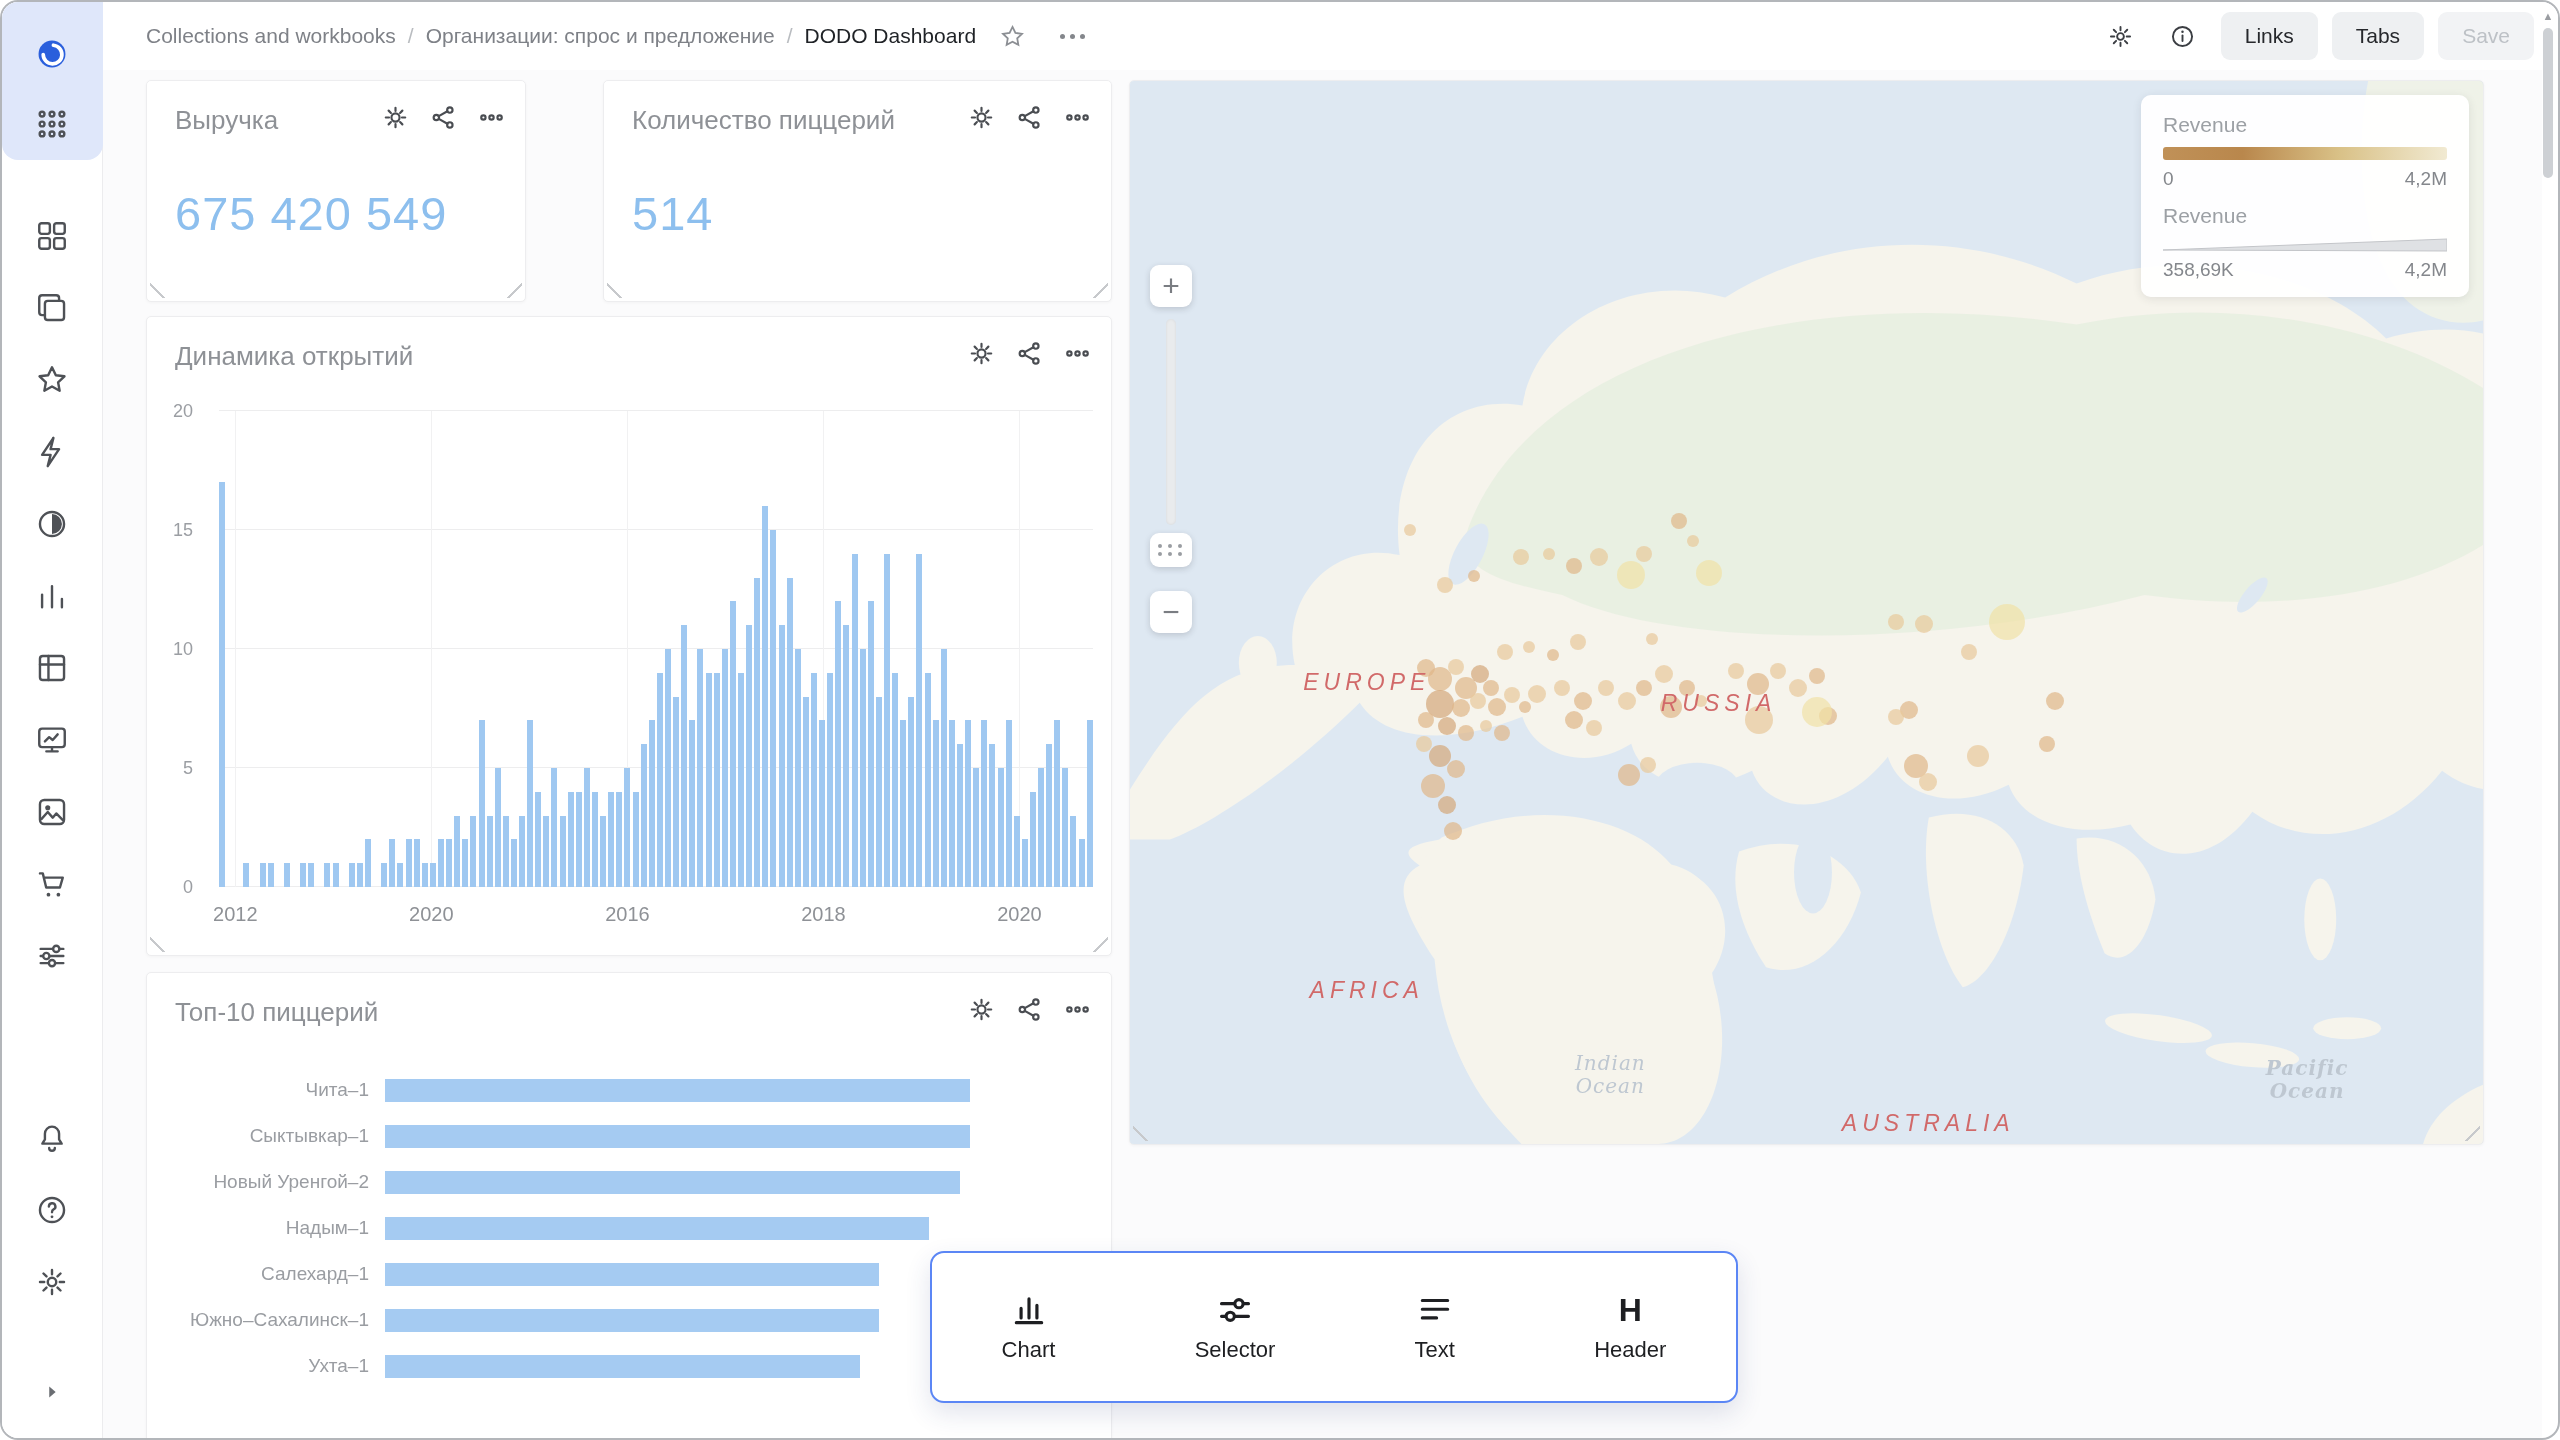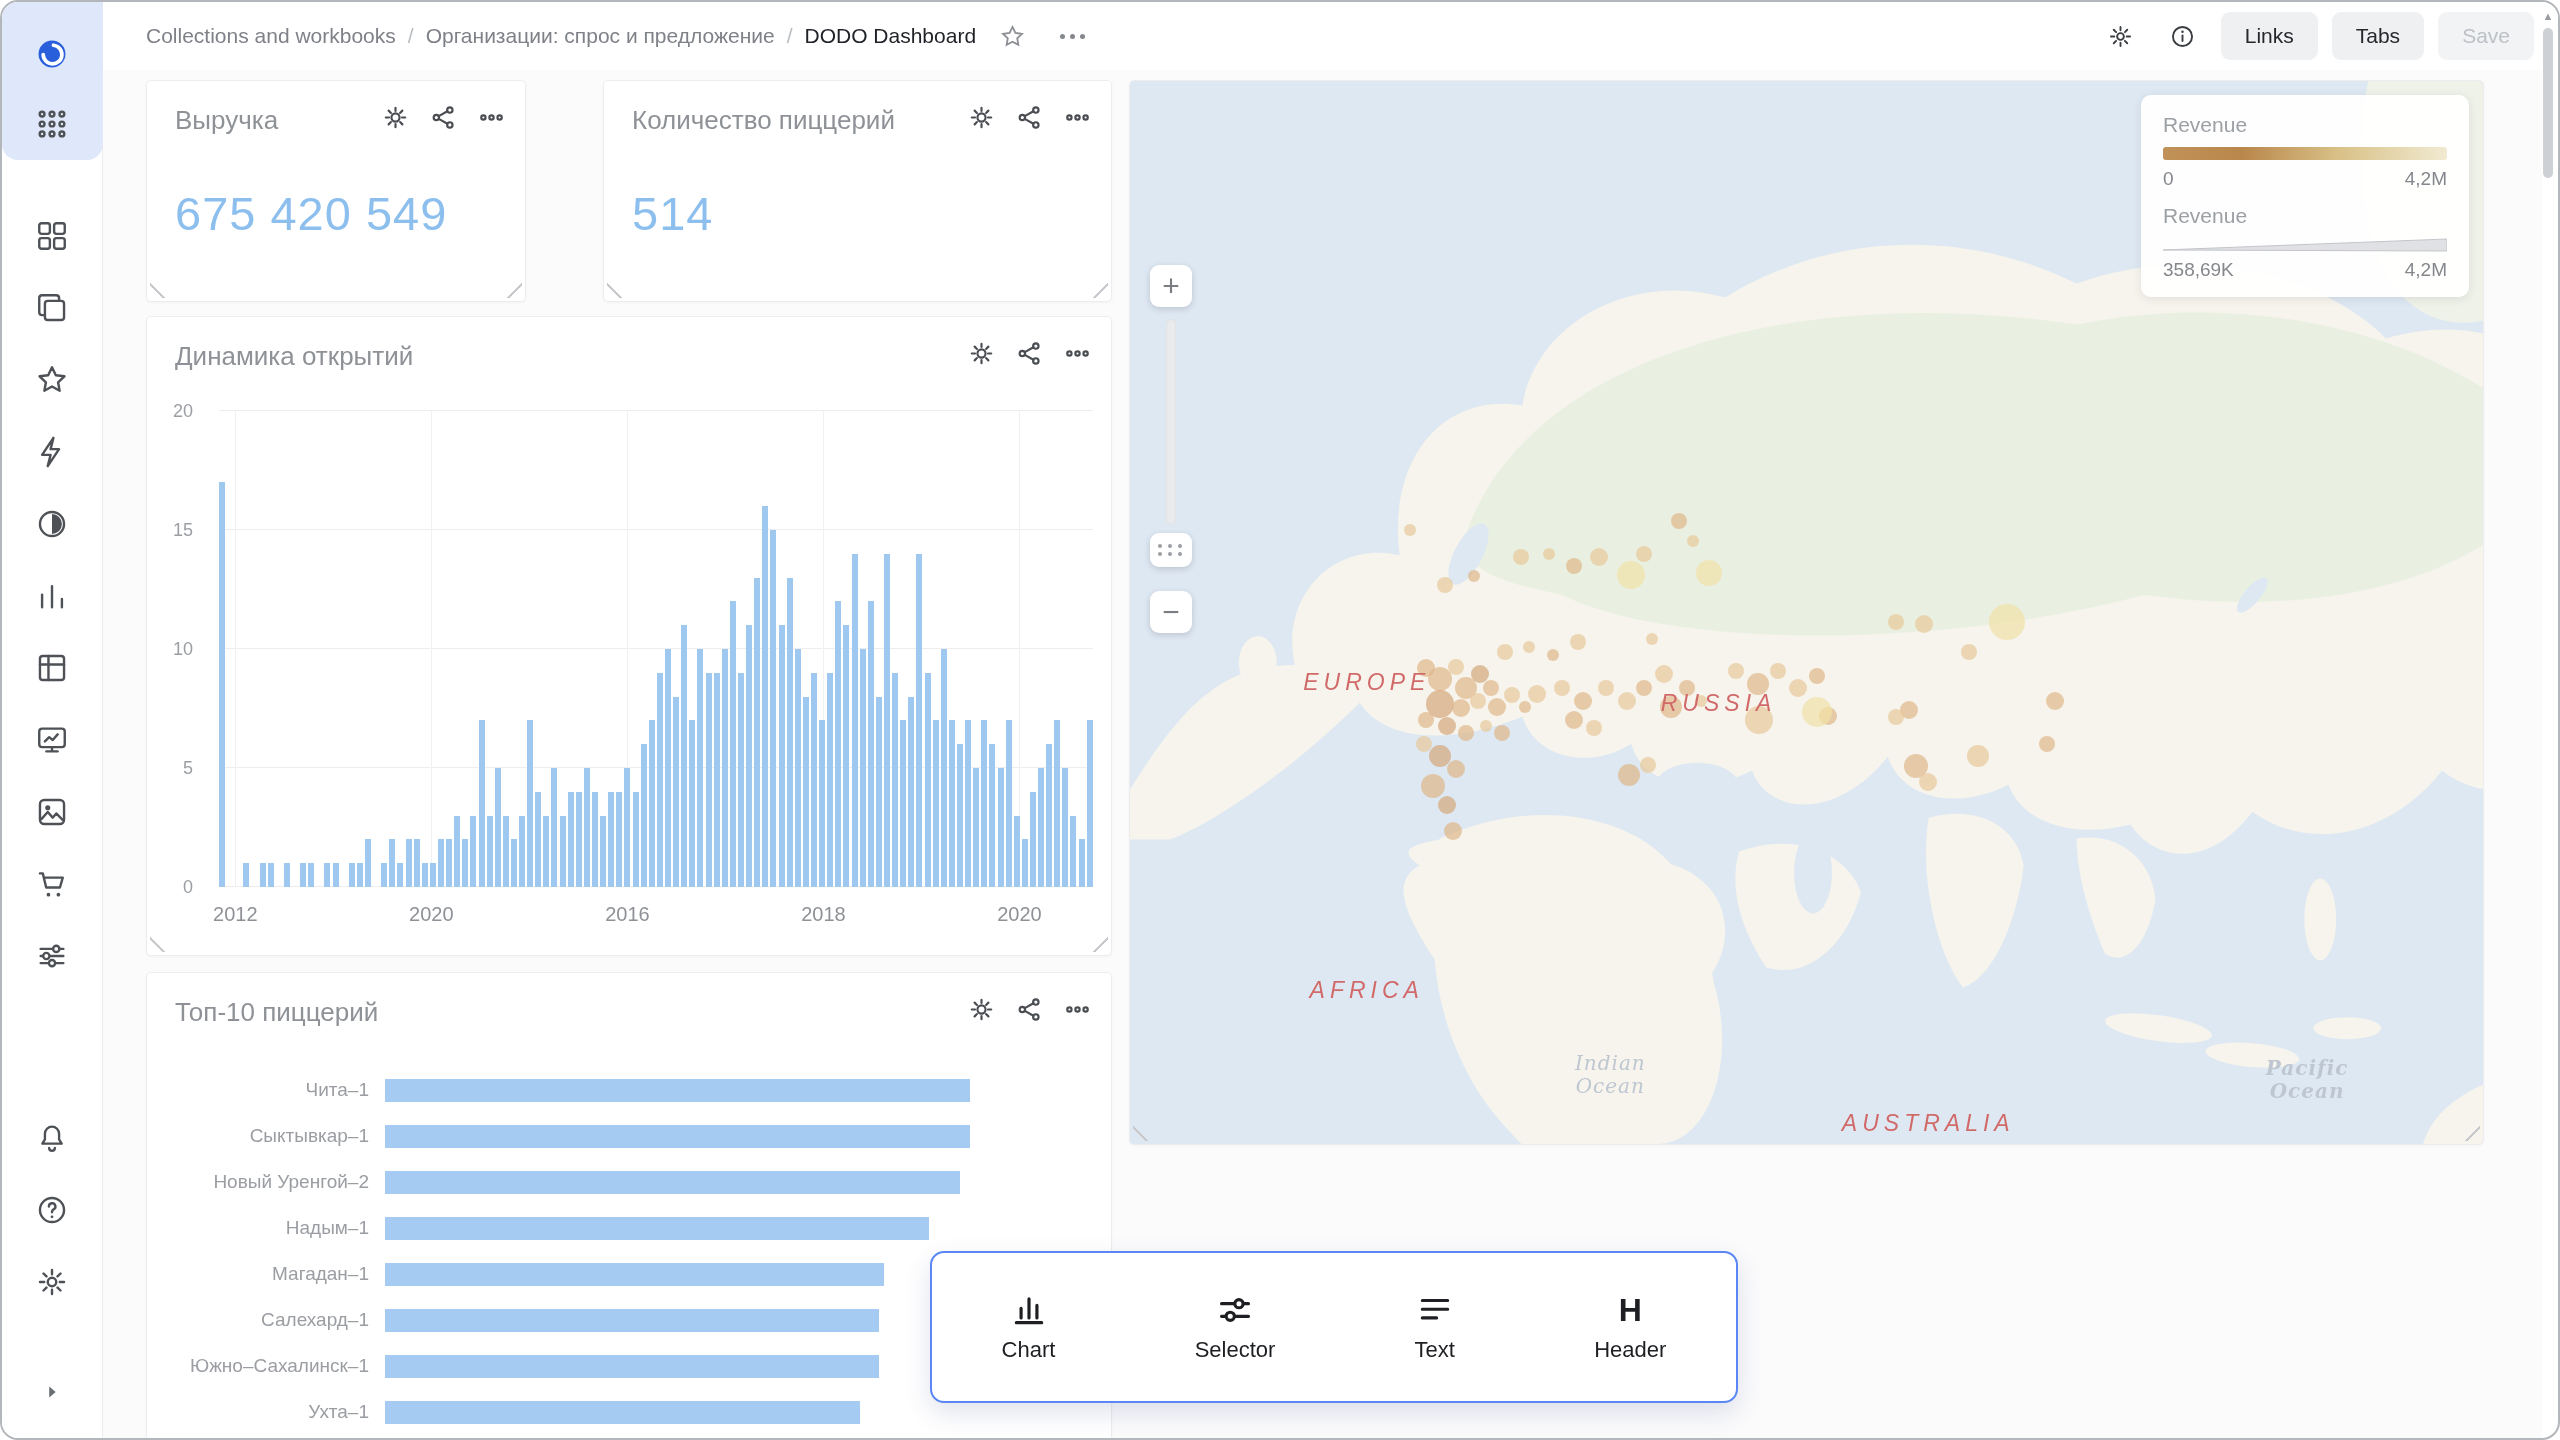--- a/index.html
+++ b/index.html
@@ -528,26 +528,20 @@
           <div class="trow">
             <div class="tlab">Новый Уренгой–2</div>
             <div class="ttrack">
               <div class="tbar" style="width: 82.6077%;"></div>
             </div>
           </div>
           <div class="trow">
             <div class="tlab">Надым–1</div>
             <div class="ttrack">
               <div class="tbar" style="width: 78.1989%;"></div>
-            </div>
-          </div>
-          <div class="trow">
-            <div class="tlab">Магадан–1</div>
-            <div class="ttrack">
-              <div class="tbar" style="width: 71.7017%;"></div>
             </div>
           </div>
           <div class="trow">
             <div class="tlab">Салехард–1</div>
             <div class="ttrack">
               <div class="tbar" style="width: 71.0055%;"></div>
             </div>
           </div>
           <div class="trow">
             <div class="tlab">Южно–Сахалинск–1</div>

